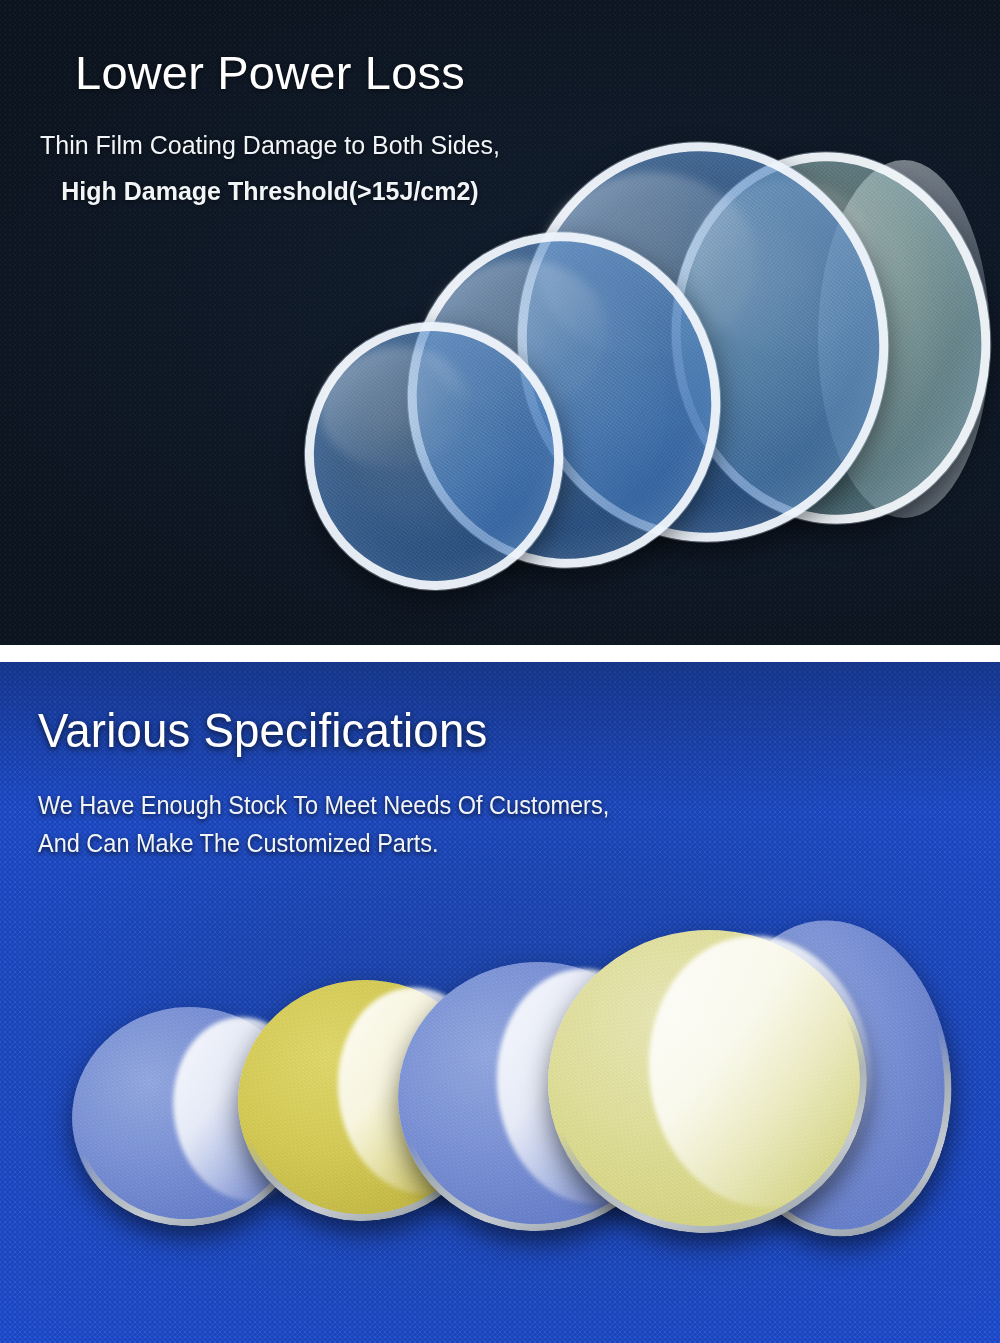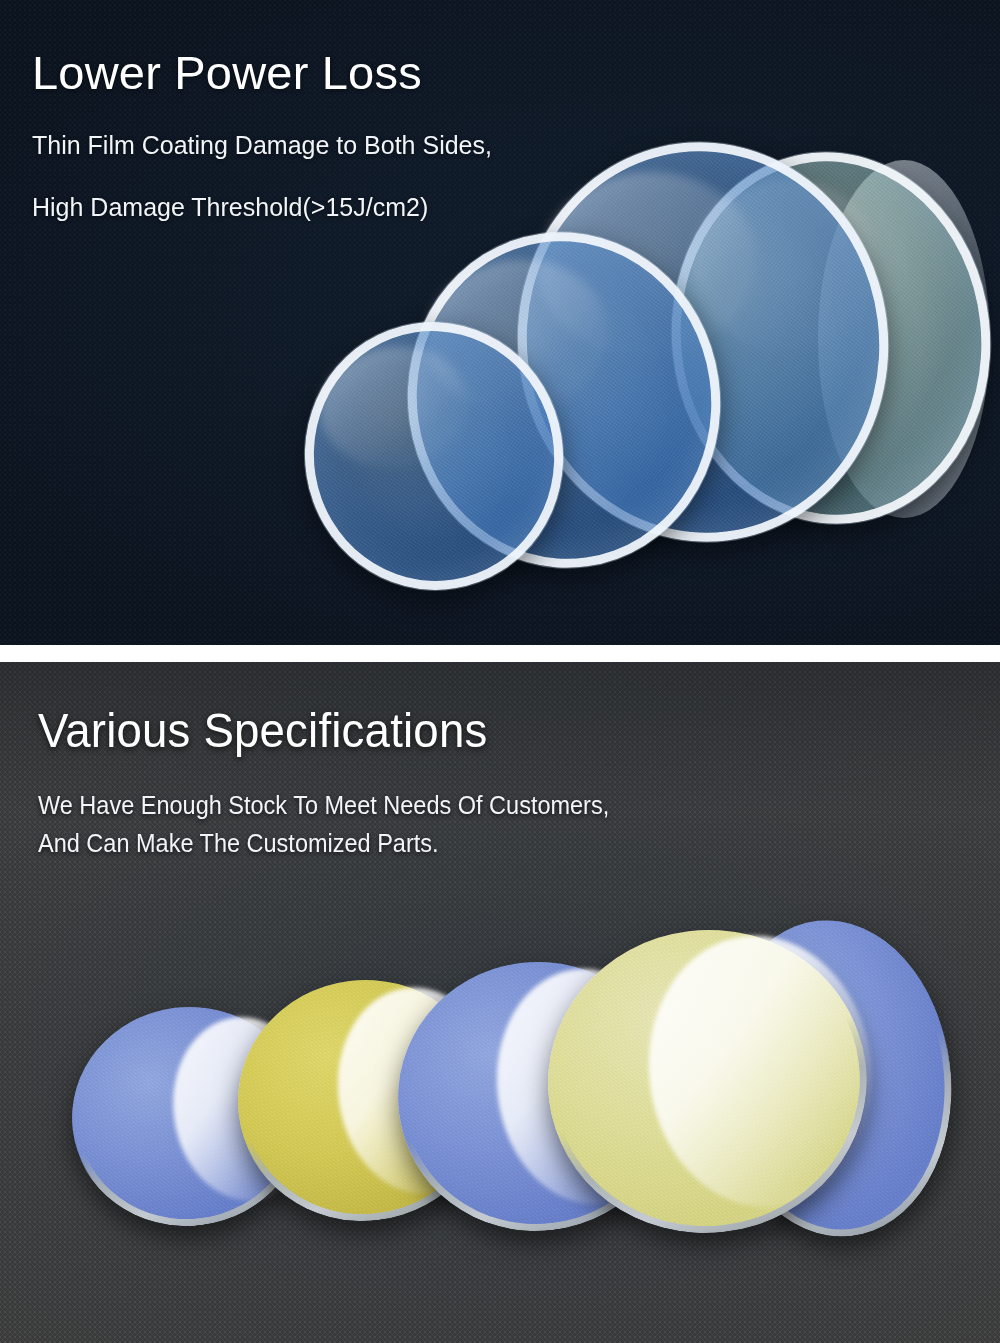--- a/index.html
+++ b/index.html
@@ -11,21 +11,21 @@
     font-family:"Liberation Sans", sans-serif;
     overflow:hidden;
   }
 
   .banner { width:1000px; height:1343px; position:relative; }
 
   
   .panel { position:absolute; left:0; width:1000px; overflow:hidden; }
 
   .panel-top    { top:0;   height:645px; background:#0c1420; }
-  .panel-bottom { top:662px; height:681px; background:#404040; }
+  .panel-bottom { top:662px; height:681px; background:#1d4ed8; }
 
   .gap-divider {
     position:absolute; left:0; top:645px;
     width:1000px; height:17px; background:#ffffff;
   }
 
   
   .weave {
     position:absolute; inset:0; pointer-events:none;
     background-image:
@@ -46,21 +46,21 @@
   .panel-bottom .vignette {
     position:absolute; inset:0; pointer-events:none;
     background:radial-gradient(ellipse 110% 90% at 50% 55%,
       rgba(28,48,66,.28) 0%, rgba(10,20,30,0) 70%),
       linear-gradient(180deg, rgba(8,16,24,.35) 0%, rgba(0,0,0,0) 22%);
   }
 
   
   .text-block { position:absolute; z-index:40; }
 
-  .tb-top { left:32px; top:44px; }
+  .tb-top { left:40px; top:44px;text-align:center; }
   .tb-bot { left:38px; top:702px; }
 
   .headline {
     color:#ffffff;
     font-weight:400;
     letter-spacing:.2px;
     white-space:nowrap;
     text-shadow:0 1px 5px rgba(0,0,0,.55);
   }
   .headline-top { font-size:47px; line-height:58px; }
@@ -212,21 +212,21 @@
 
     <div class="lens clear-lens tint-green" style="left:672px; top:152px; width:318px; height:372px; transform:rotate(-6deg); z-index:12;"></div>
 
     <div class="edge-band" style="left:818px; top:160px; width:172px; height:358px; opacity:.55; z-index:10;"></div>
 
     <div class="vignette"></div>
 
     <div class="text-block tb-top">
       <h1 class="headline headline-top">Lower Power Loss</h1>
       <p class="subline sub-top">Thin Film Coating Damage to Both Sides,</p>
-      <p class="subline sub-top" style="margin-top:17px;">High Damage Threshold(&gt;15J/cm2)</p>
+      <p class="subline sub-top" style="margin-top:1px;font-weight:bold;">High Damage Threshold(&gt;15J/cm2)</p>
     </div>
   </section>
 
   <div class="gap-divider"></div>
 
   <section class="panel panel-bottom">
 
     <div class="weave weave-bot"></div>
 
     <div class="coated" style="left:72px; top:345px; width:232px; height:218px; transform:rotate(-7deg); z-index:10;">

